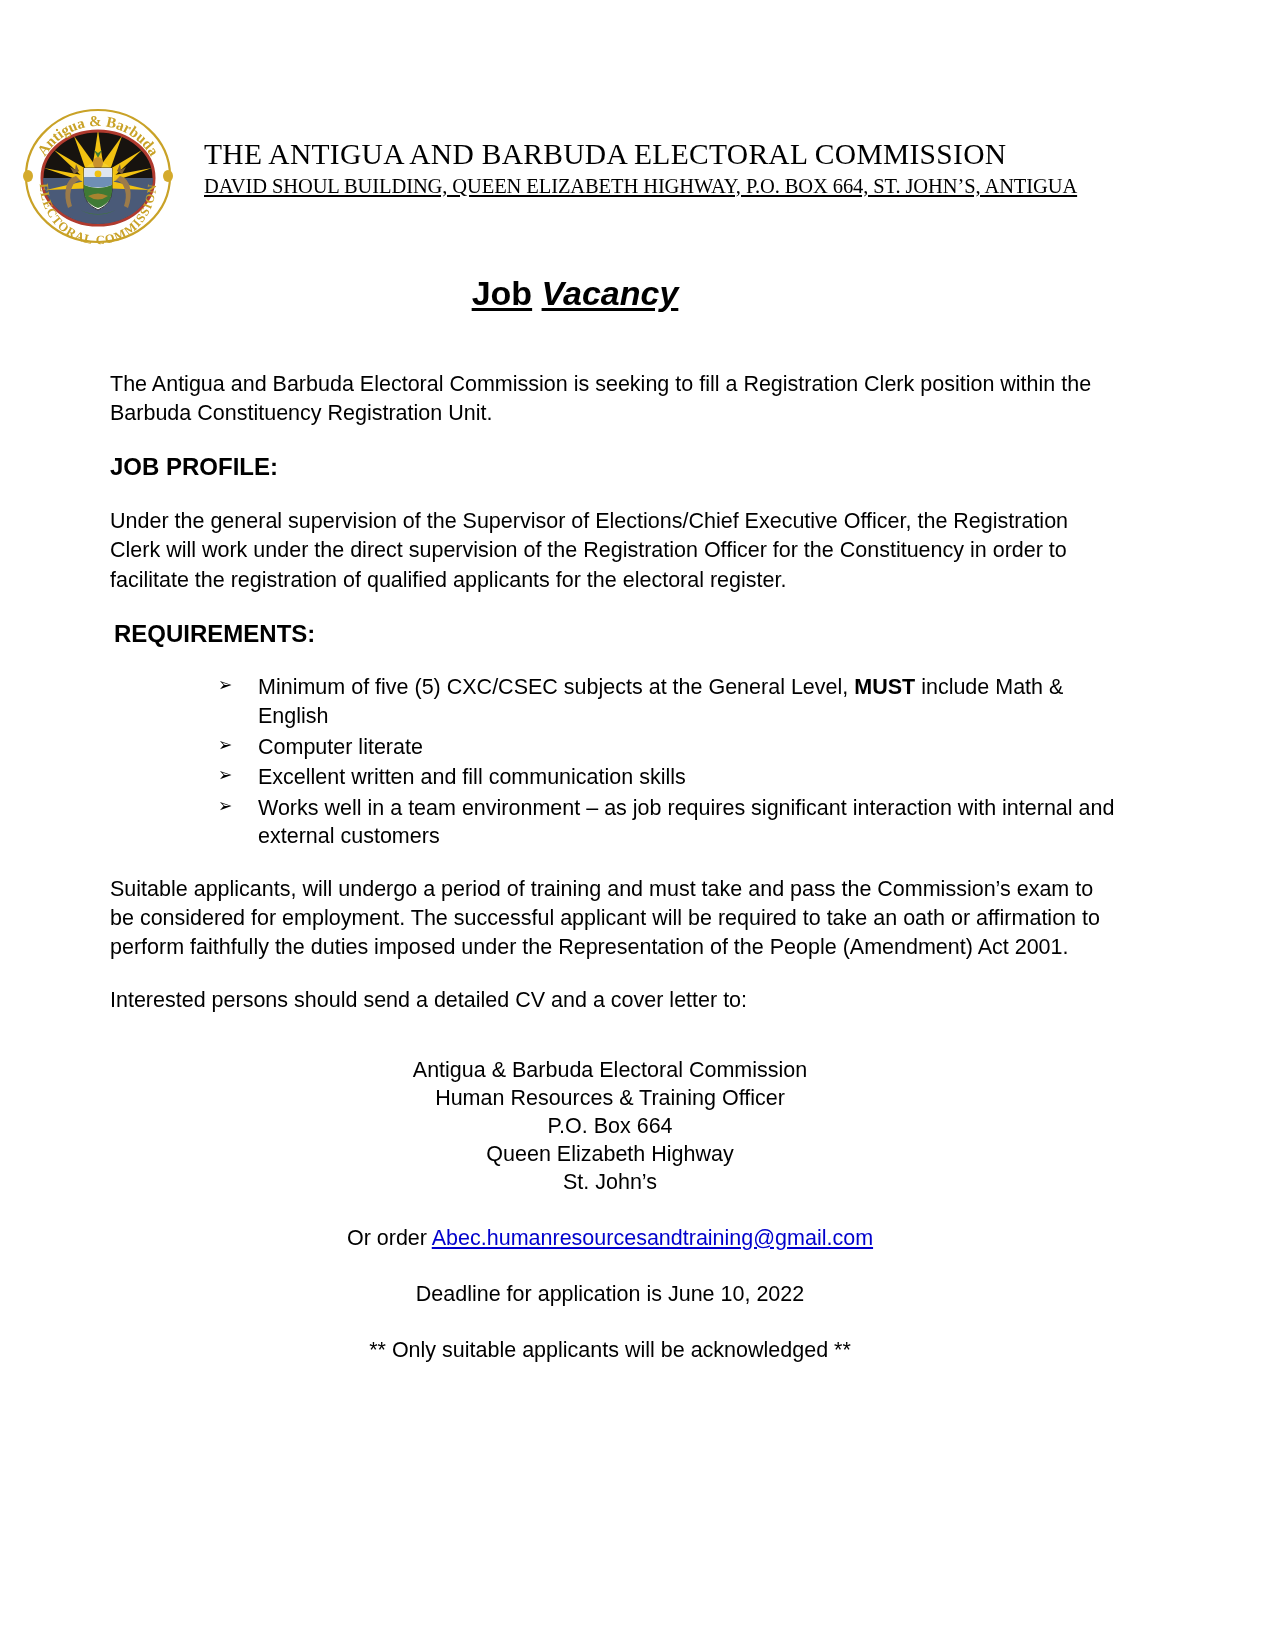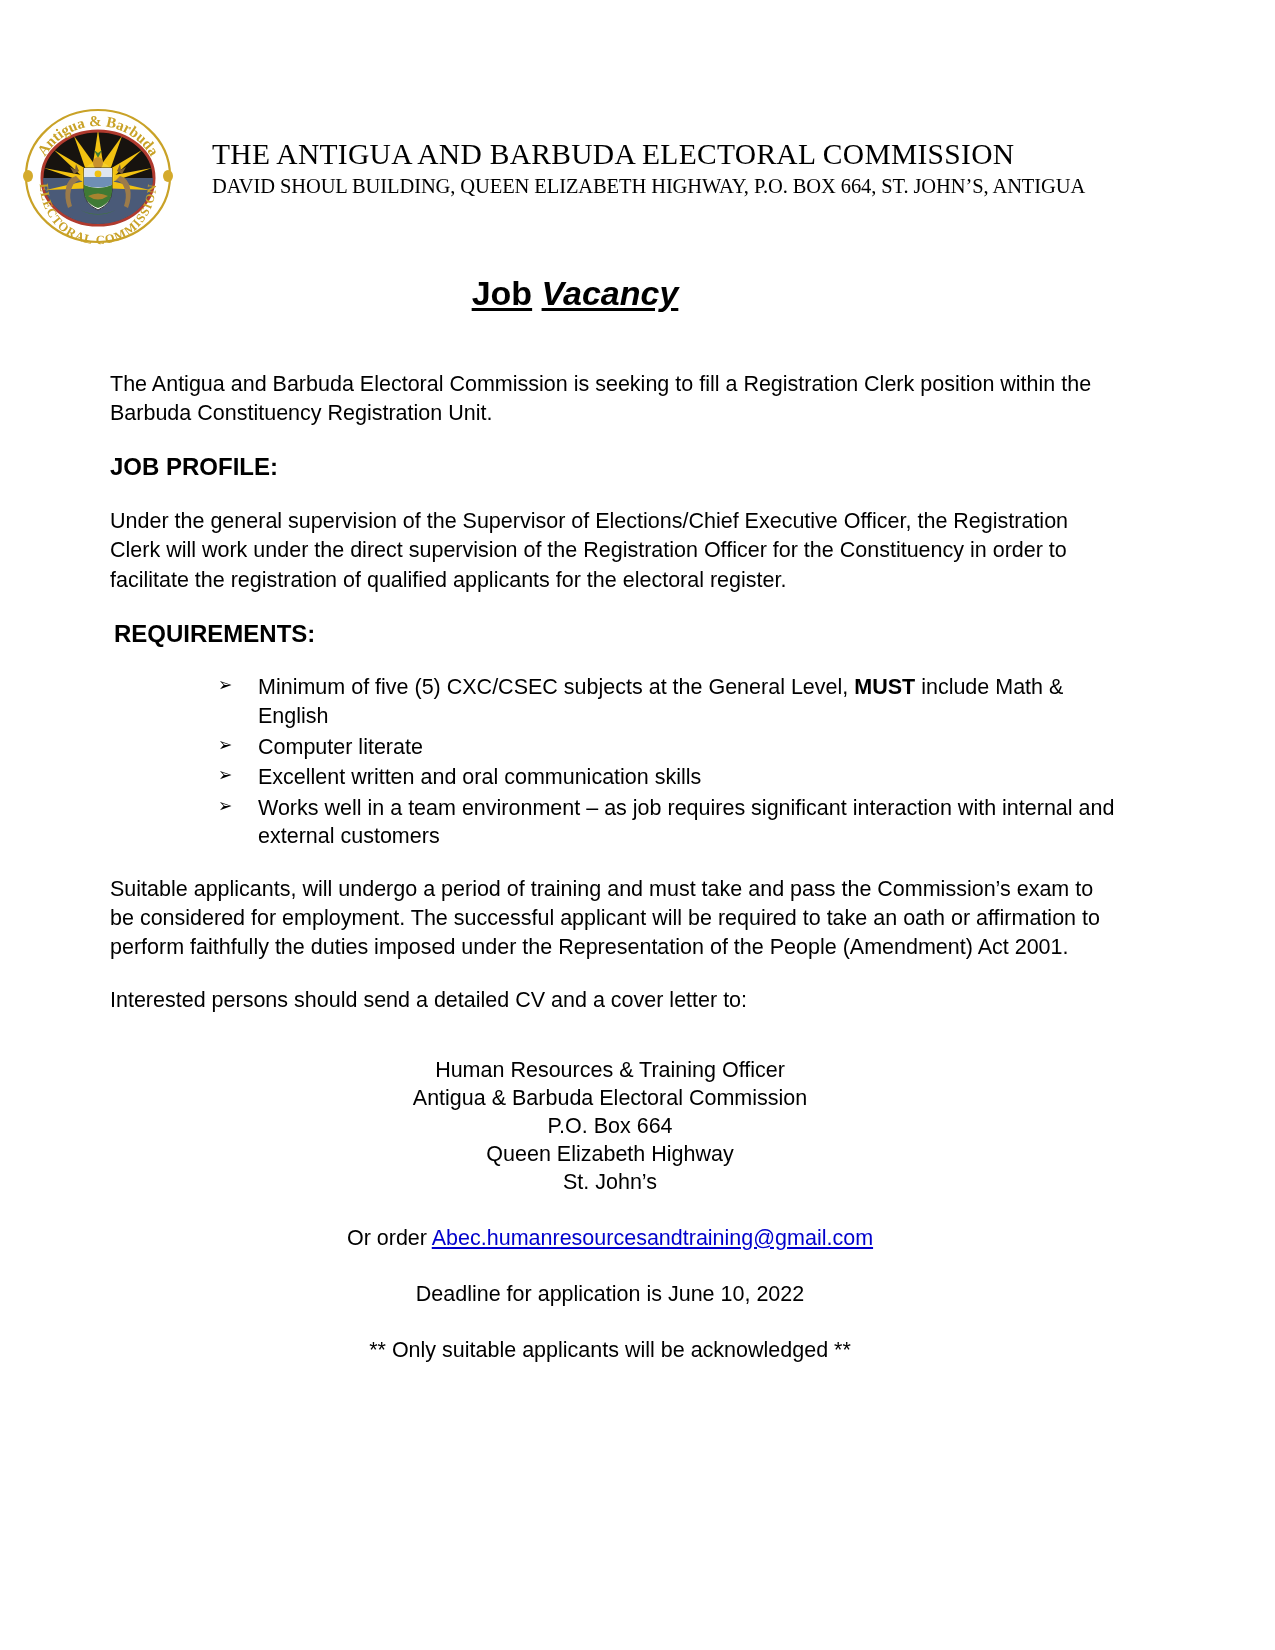--- a/index.html
+++ b/index.html
@@ -30,39 +30,40 @@
     position: absolute;
     left: 14px;
     top: 8px;
     width: 168px;
     height: 142px;
   }
   .seal svg { display: block; width: 168px; height: 142px; }
 
   .lh-text {
     position: absolute;
-    left: 212px;
+    left: 204px;
     top: 44px;
     width: 1000px;
     font-family: "Liberation Serif", serif;
     color: #000;
   }
   .org-name {
     font-size: 29.5px;
     letter-spacing: 0.3px;
     line-height: 1.0;
     white-space: nowrap;
     font-weight: 400;
   }
   .org-addr {
     font-size: 20.5px;
     line-height: 1.18;
     margin-top: 4px;
     white-space: nowrap;
     letter-spacing: -0.1px;
+    text-decoration: underline;
   }
   .org-contact {
     font-size: 17px;
     line-height: 1.2;
     margin-top: 3px;
     white-space: nowrap;
     letter-spacing: -0.2px;
   }
   .org-contact .maillink {
     color: #0000cc;
@@ -246,36 +247,36 @@
     <p class="sect-head indent">REQUIREMENTS:</p>
 
     <ul class="reqs">
       <li>
         <span class="bul">➢</span><span>Minimum of five (5) CXC/CSEC subjects at the General Level, </span><span class="u-bold">MUST</span><span> include Math &amp; English</span>
       </li>
       <li>
         <span class="bul">➢</span><span>Computer literate</span>
       </li>
       <li>
-        <span class="bul">➢</span><span>Excellent written and oral communication skills</span>
+        <span class="bul">➢</span><span>Excellent written and fill communication skills</span>
       </li>
       <li>
         <span class="bul">➢</span><span>Works well in a team environment – as job requires significant interaction with internal and external customers</span>
       </li>
     </ul>
 
     <p class="p">Suitable applicants, will undergo a period of training and must take and pass the Commission’s exam to be considered for employment.  The successful applicant will be required to take an oath or affirmation to perform faithfully the duties imposed under the Representation of the People (Amendment) Act 2001.</p>
 
     <p class="p tight">Interested persons should send a detailed CV and a cover letter to:</p>
 
     <div class="spacer-md"></div>
 
     <div class="addr-block">
+      <span class="ln">Antigua &amp; Barbuda Electoral Commission</span>
       <span class="ln">Human Resources &amp; Training Officer</span>
-      <span class="ln">Antigua &amp; Barbuda Electoral Commission</span>
       <span class="ln">P.O. Box 664</span>
       <span class="ln">Queen Elizabeth Highway</span>
       <span class="ln">St. John’s</span>
     </div>
 
     <div class="spacer-lg"></div>
 
     <p class="ctr"><span>Or order </span><span class="maillink2">Abec.humanresourcesandtraining@gmail.com</span></p>
 
     <div class="spacer-lg"></div>

